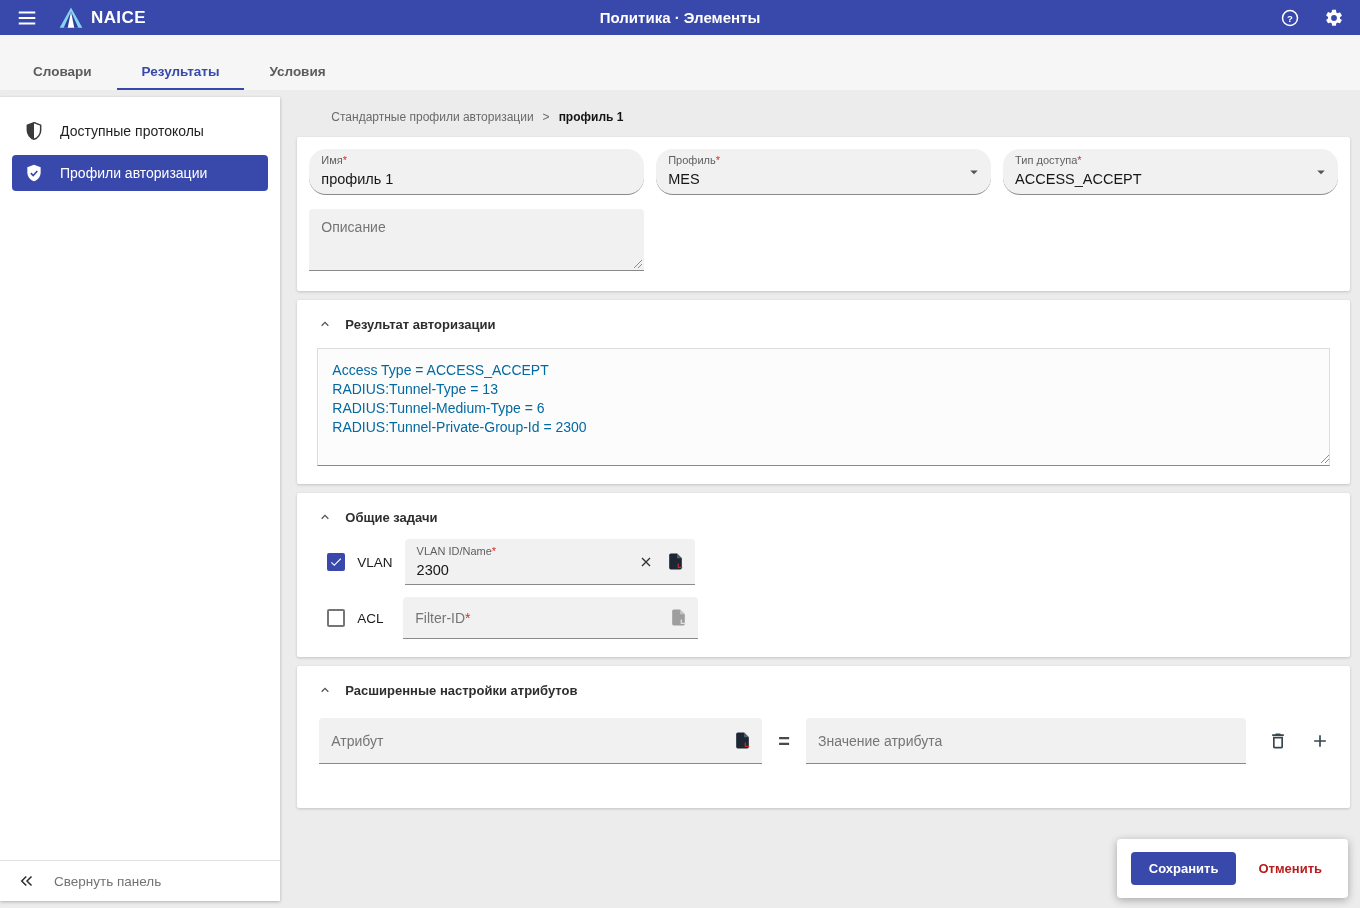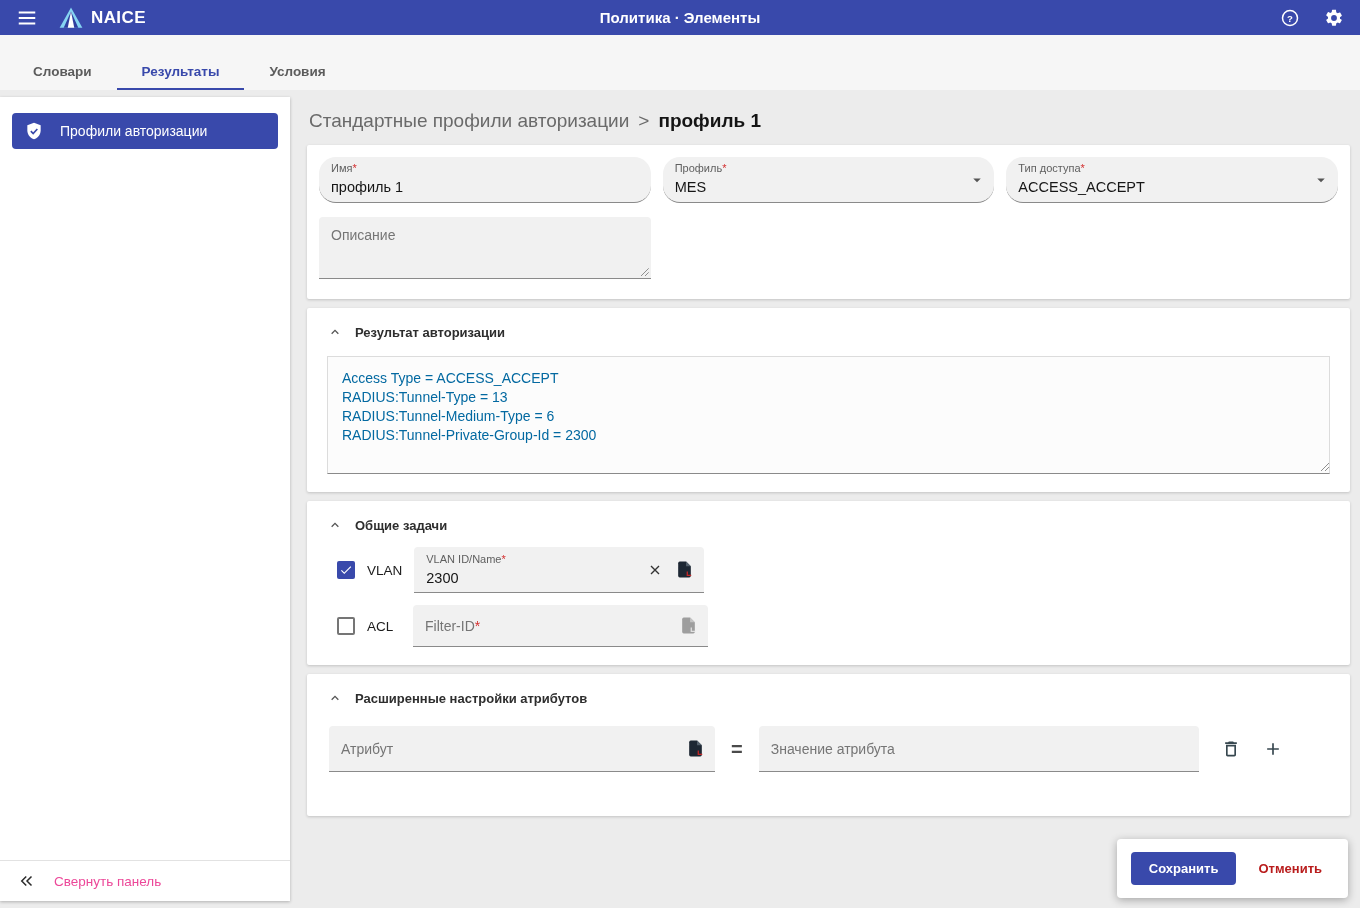--- a/index.html
+++ b/index.html
@@ -30,27 +30,27 @@
   .layout { display:flex; margin-top:7px; height:804px; }
 
   
   .sidebar { width:290px; background:#fff; box-shadow:0 1px 3px rgba(0,0,0,.25);
     display:flex; flex-direction:column; }
   .side-items { padding:16px 12px; display:flex; flex-direction:column; gap:6px; flex:1; }
   .side-item { display:flex; align-items:center; gap:16px; padding:8px 12px;
     border-radius:4px; font-size:14px; color:#1f1f1f; cursor:pointer; }
   .side-item.selected { background:#3949ab; color:#fff; }
   .collapse-row { border-top:1px solid #e2e2e2; padding:11px 18px; display:flex;
-    gap:18px; align-items:center; font-size:13.5px; font-weight:500; color:#ec4899;
+    gap:18px; align-items:center; font-size:13.5px; font-weight:500; color:#737373;
     cursor:pointer; }
 
   
   .main { flex:1; padding:10px 10px 0 17px; }
-  .breadcrumb { font-size:19px; color:#6a6a6a; padding:3px 0 13px 2px;
-    display:flex; gap:9px; align-items:center; }
+  .breadcrumb { font-size:12px; color:#6a6a6a; padding:3px 0 13px 2px;
+    display:flex; gap:9px; align-items:center;margin-left:32px; }
   .breadcrumb .current { color:#141414; font-weight:bold; }
 
   .card { background:#fff; border-radius:2px; box-shadow:0 1px 3px rgba(0,0,0,.18);
     margin-bottom:9px; }
   .card.pad-a { padding:12px 12px 20px; }
   .card.pad-b { padding:16px 20px 18px; }
 
   .section-head { display:flex; align-items:center; gap:12px; }
   .section-title { font-size:13px; font-weight:bold; color:#2e2e2e; }
 
@@ -91,21 +91,21 @@
   .tfield { background:#f1f1f1; border-bottom:1px solid #8a8a8a;
     border-radius:4px 4px 0 0; display:flex; align-items:center;
     padding:5px 10px 5px 12px; cursor:text; }
   .tfield .tmain { flex:1; }
   .tfield.vlan-field { width:290px; height:46px; }
   .tfield.acl-field { width:295px; height:42px; }
   .tfield .trail { display:flex; align-items:center; gap:12px; }
 
   
   .attr-row { display:flex; align-items:center; margin:20px 0 26px 2px; }
-  .attr-field { width:386px; height:46px; }
+  .attr-field { width:443px; height:46px; }
   .value-field { width:440px; height:46px; background:#f1f1f1;
     border-bottom:1px solid #8a8a8a; border-radius:4px 4px 0 0;
     display:flex; align-items:center; padding:5px 12px; cursor:text; }
   .equals { font-size:20px; font-weight:bold; color:#4a4a4a; margin:0 16px; }
   .attr-row .tool { margin-left:22px; }
 
   
   .save-bar { position:fixed; right:12px; bottom:10px; background:#fff;
     border-radius:4px; box-shadow:0 2px 8px rgba(0,0,0,.3); padding:13px 14px;
     display:flex; align-items:center; gap:10px; z-index:30; }
@@ -156,20 +156,29 @@
     <button class="tab">Словари</button>
     <button class="tab active">Результаты</button>
     <button class="tab">Условия</button>
   </div>
 </nav>
 
 <div class="layout">
 
   <aside class="sidebar">
     <div class="side-items">
+      <div class="side-item">
+        <span>
+          <svg width="20" height="20" viewBox="0 0 24 24">
+            <path d="M12 2 4 5v6c0 5 3.4 9.6 8 11 4.6-1.4 8-6 8-11V5Z" fill="none" stroke="#3a3a3a" stroke-width="1.8"></path>
+            <path d="M12 2 4 5v6c0 5 3.4 9.6 8 11Z" fill="#3a3a3a"></path>
+          </svg>
+        </span>
+        <span>Доступные протоколы</span>
+      </div>
       <div class="side-item selected">
         <span>
           <svg width="20" height="20" viewBox="0 0 24 24">
             <path d="M12 2 4 5v6c0 5 3.4 9.6 8 11 4.6-1.4 8-6 8-11V5Z" fill="#ffffff"></path>
             <path d="M8.2 12.2 11 15l5-5.4" stroke="#3949ab" stroke-width="2" fill="none"></path>
           </svg>
         </span>
         <span>Профили авторизации</span>
       </div>
     </div>

